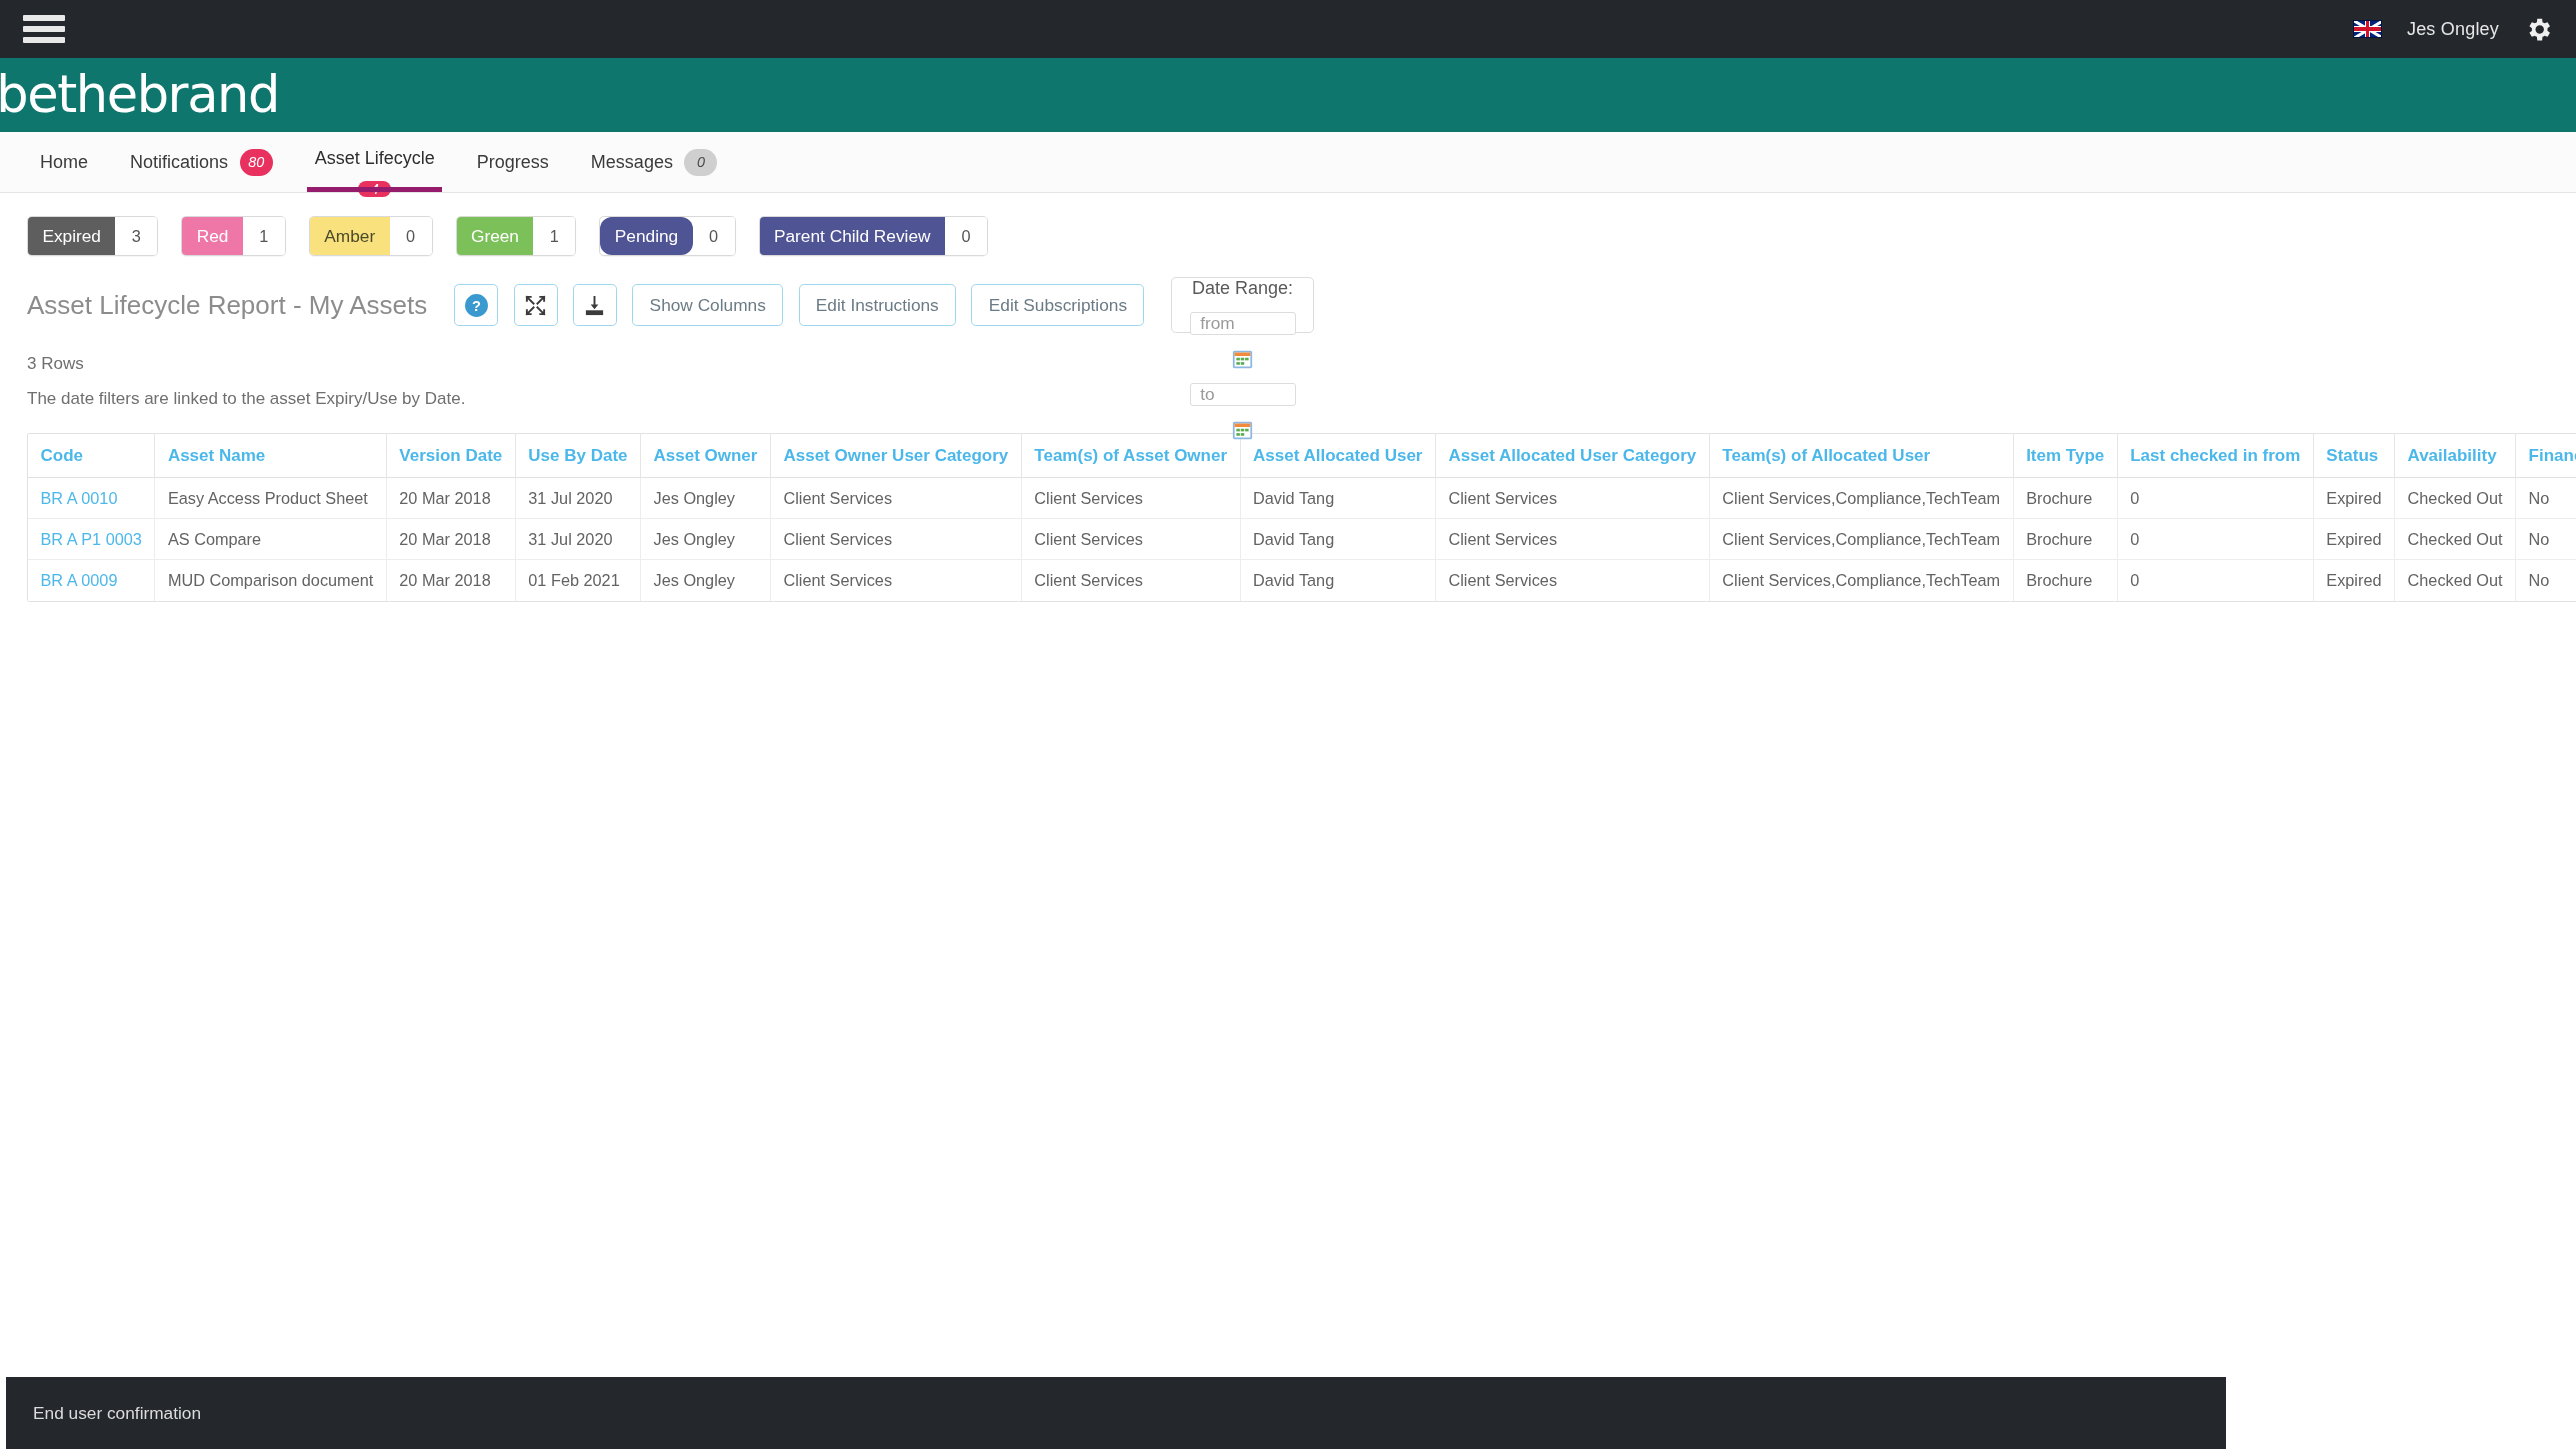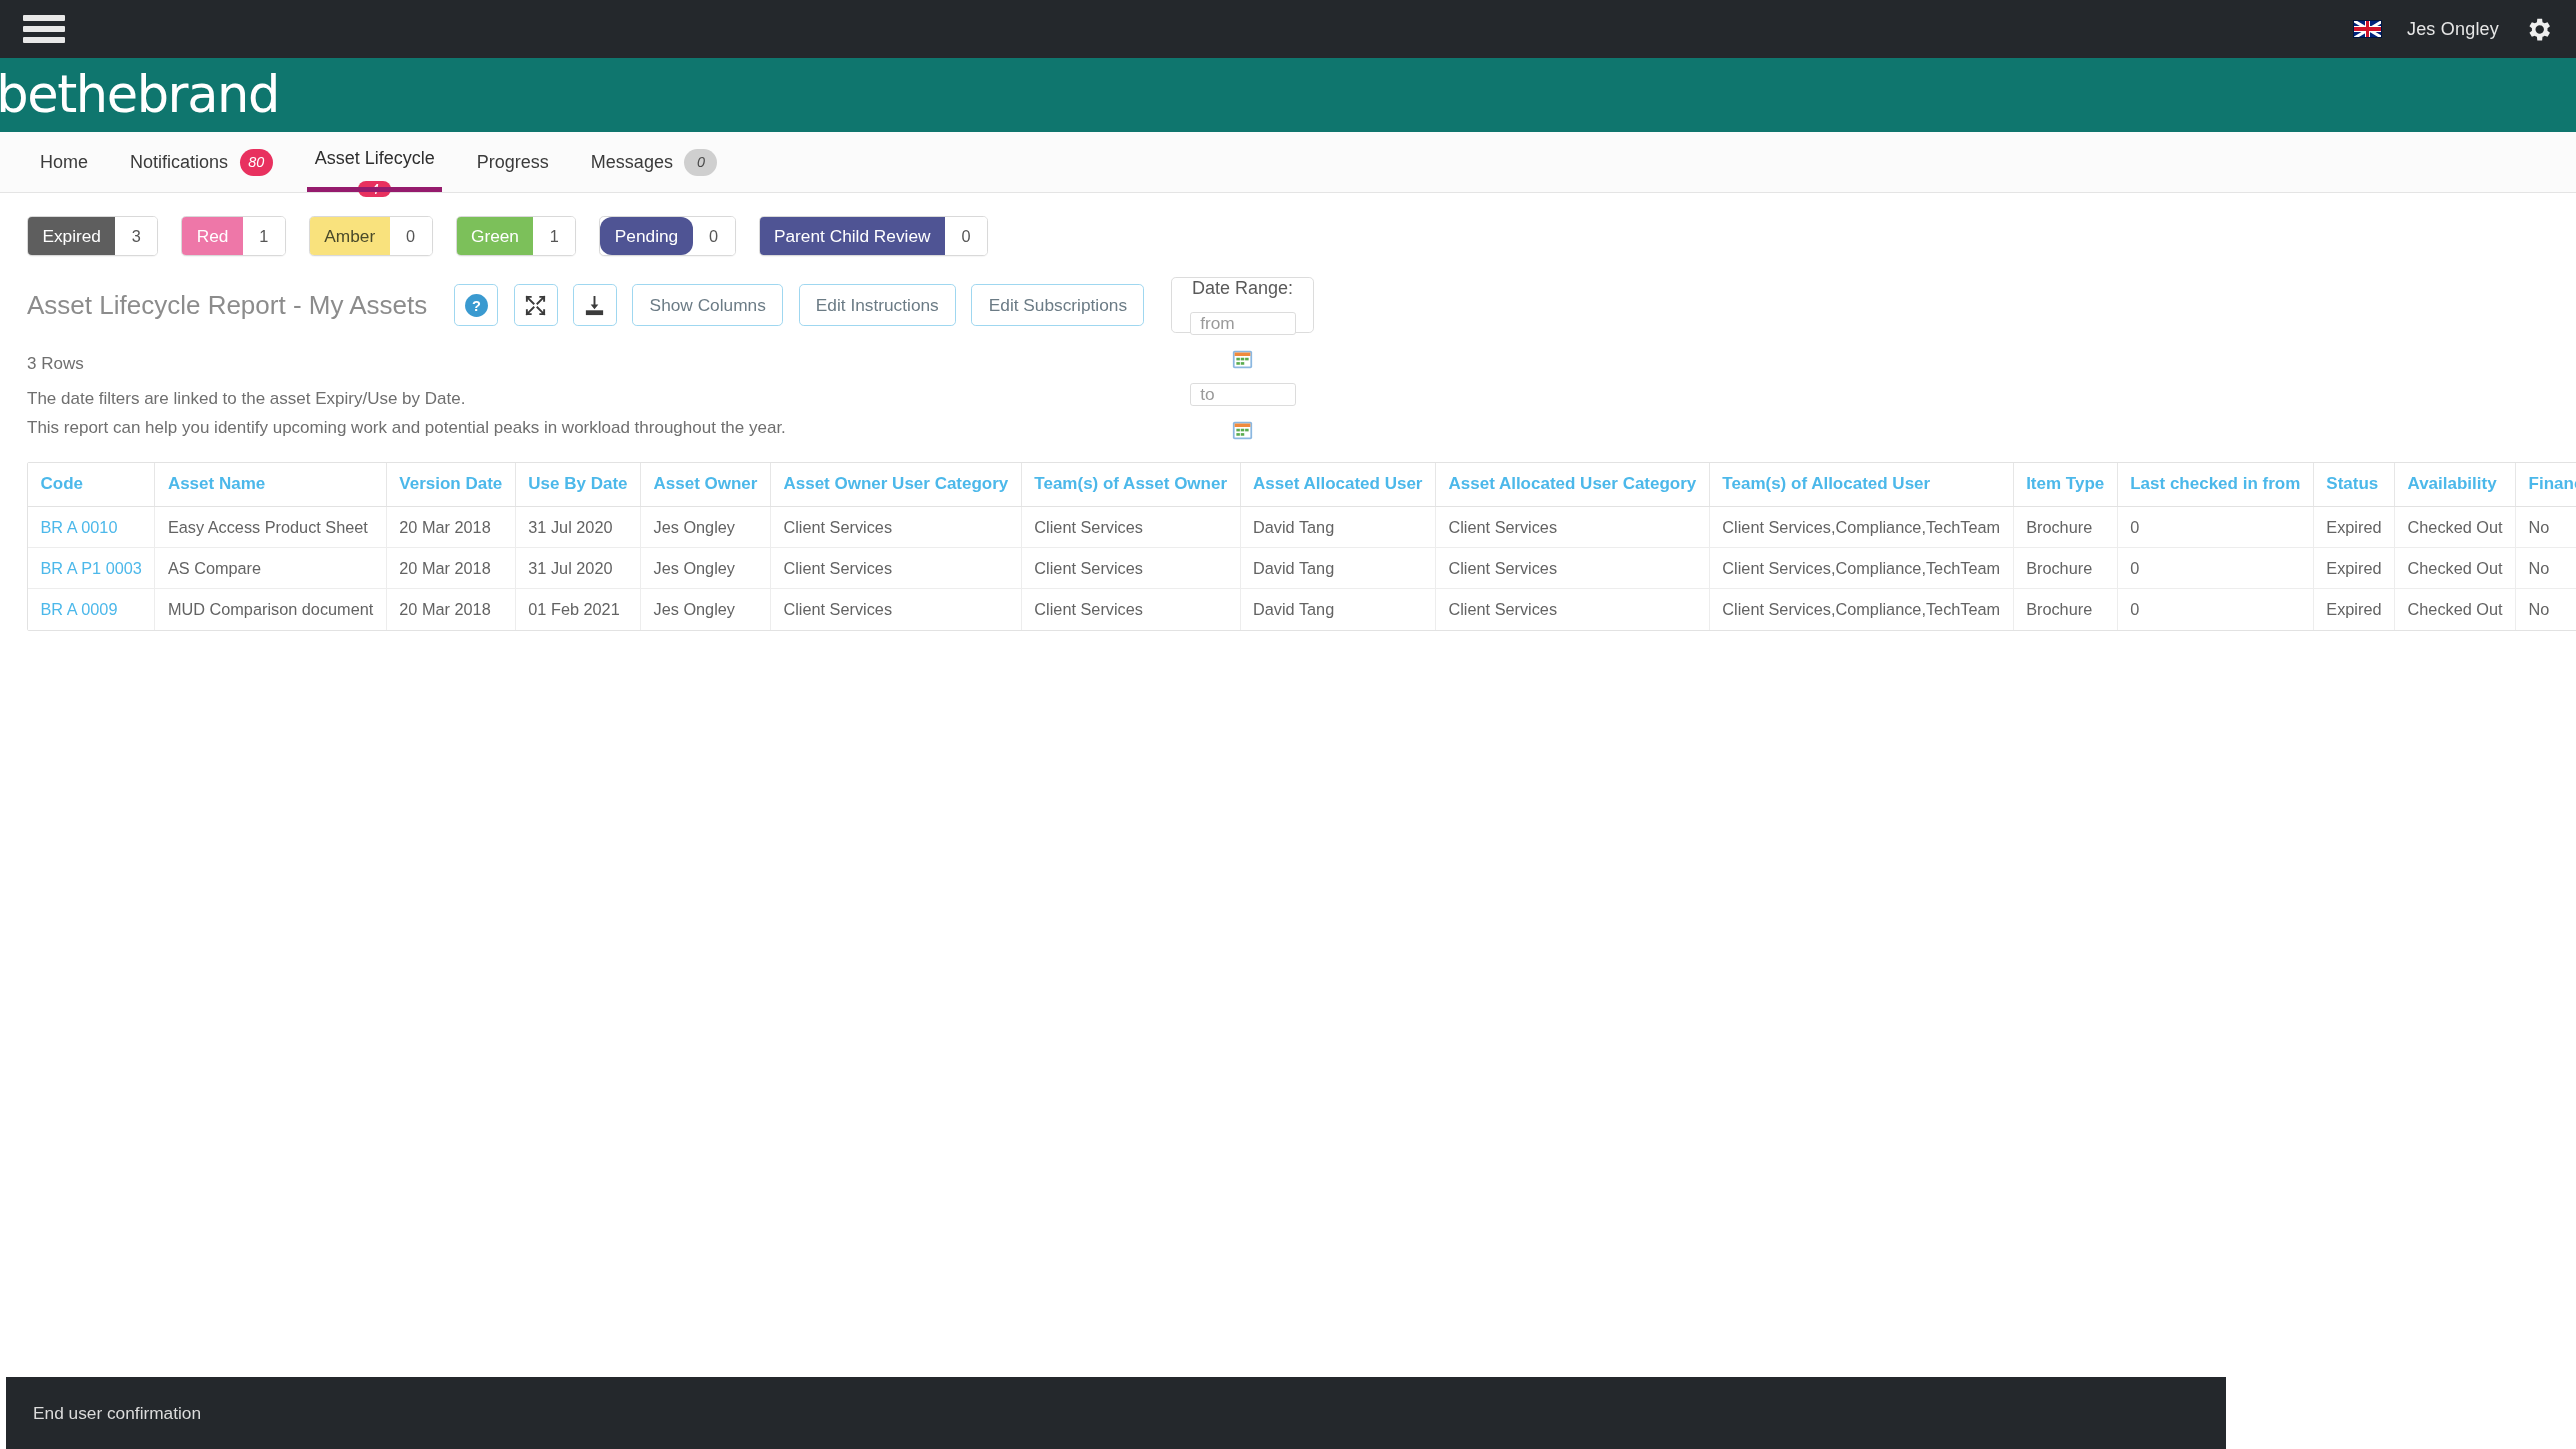--- a/index.html
+++ b/index.html
@@ -421,21 +421,20 @@
         <rect x="5" y="15" width="4" height="3" fill="#5aab4e"></rect>
         <rect x="10" y="15" width="4" height="3" fill="#5aab4e"></rect>
       </svg>
     </span>
   </div>
 </div>
 
 <div class="descblock">
   <div class="rows">3 Rows</div>
   <p>The date filters are linked to the asset Expiry/Use by Date.</p>
-  <p>This report can help you identify upcoming work and potential peaks in workload throughout the year.</p>
 </div>
 
 <div class="tablewrap">
   <table class="report">
     <thead>
       <tr id="thead-row">
           <th>Code</th>
           <th>Asset Name</th>
           <th>Version Date</th>
           <th>Use By Date</th>

